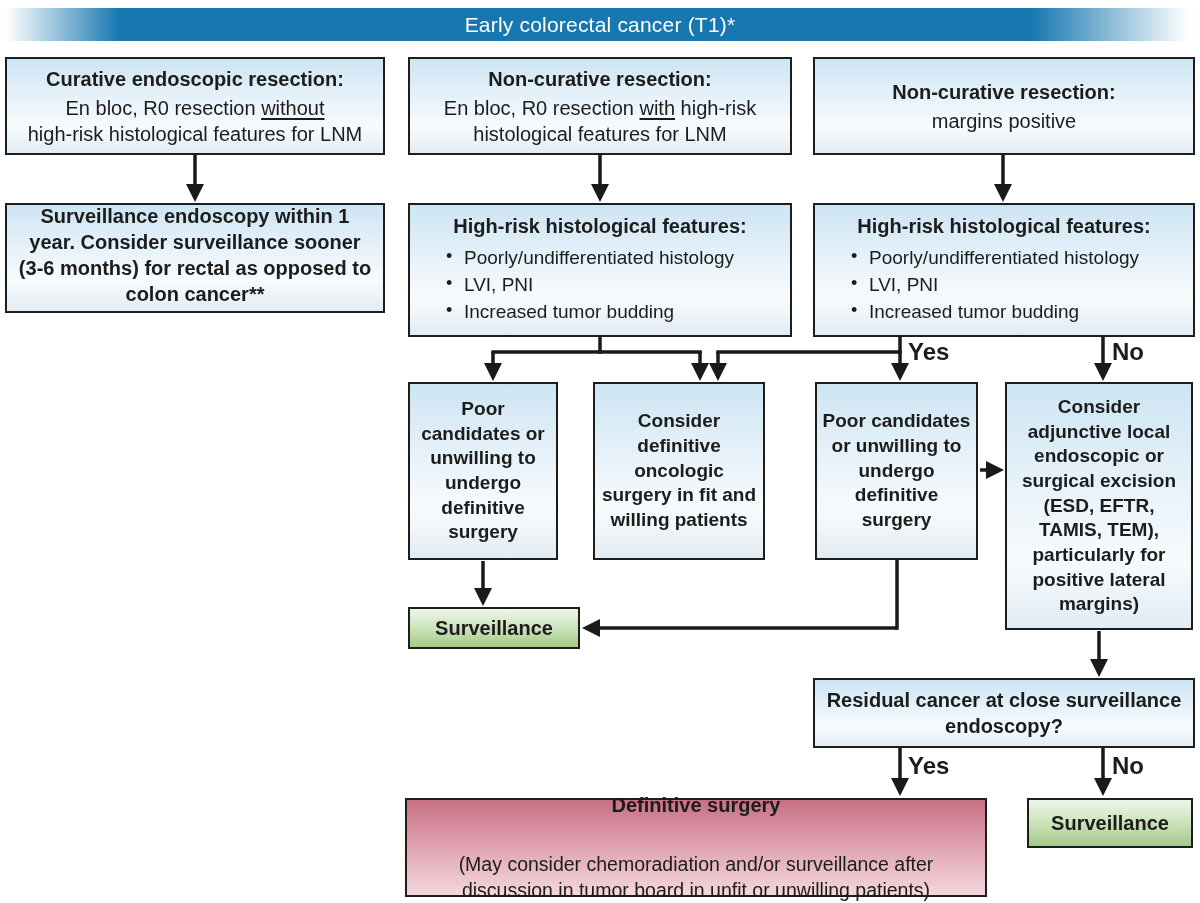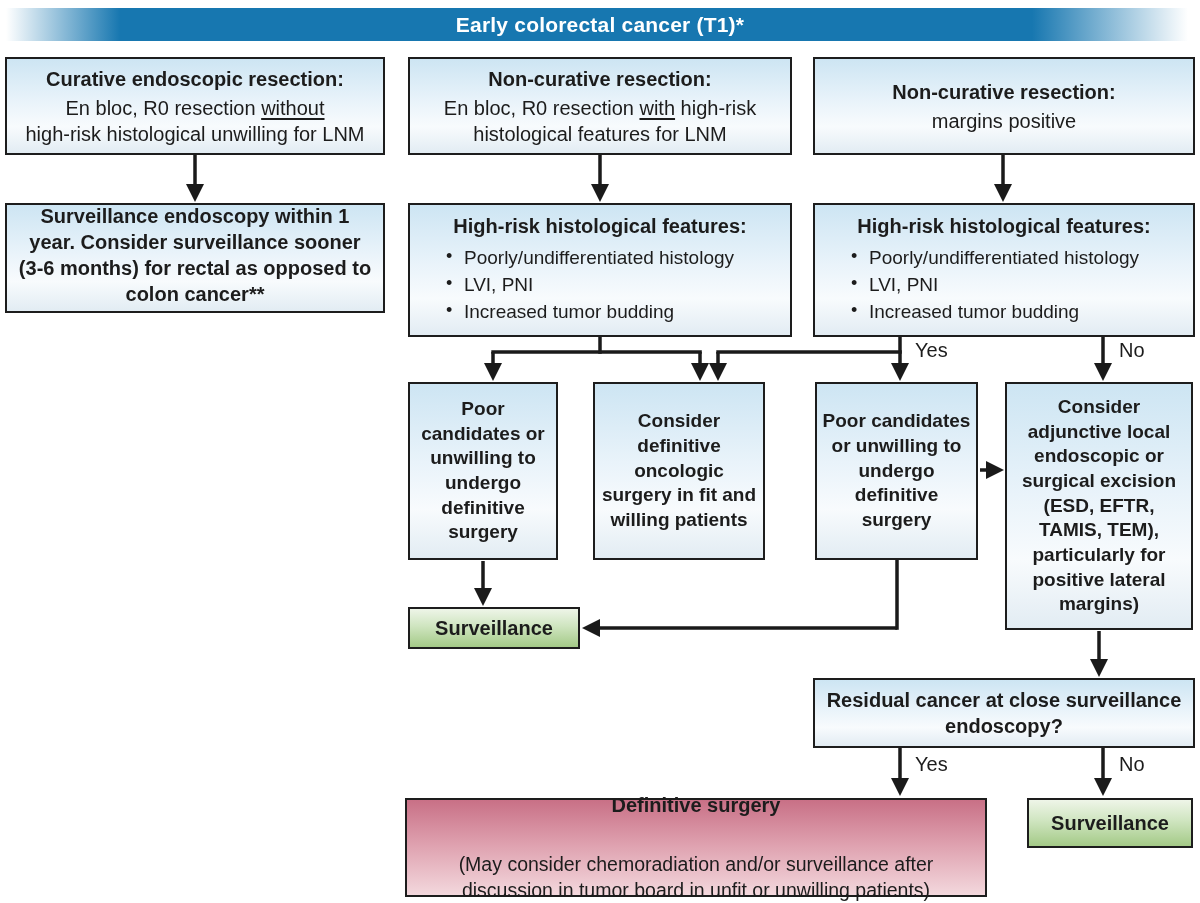--- a/index.html
+++ b/index.html
@@ -8,21 +8,21 @@
     font-family:"Liberation Sans","DejaVu Sans",sans-serif;
     color:#1c1c1c;
   }
   
   .banner{
     position:absolute;left:0;top:8px;width:1200px;height:33px;
     background:linear-gradient(90deg,#ffffff 0.5%,#1777b0 10%,#1777b0 86%,#ffffff 99%);
     display:flex;align-items:center;justify-content:center;
     color:#ffffff;font-size:21px;letter-spacing:.2px;
   }
-  .banner .bold{font-weight:bold;}
+  .banner .bold{font-weight:normal;}
   
   .box{
     position:absolute;box-sizing:border-box;border:2px solid #1d1d1d;
     display:flex;flex-direction:column;align-items:center;justify-content:center;
     text-align:center;line-height:1.3;
   }
   .blue{background:linear-gradient(180deg,#cde5f3 0%,#e9f3fa 45%,#f8fbfd 72%,#e2ecf3 100%);}
   .green{background:linear-gradient(180deg,#eef5e8 0%,#cfe5c0 45%,#a4ca87 100%);}
   .red{background:linear-gradient(180deg,#c87086 0%,#dfa2b0 48%,#f3d8dd 100%);gap:32px;}
   .h{font-weight:bold;font-size:20px;margin-bottom:3px;}
@@ -46,21 +46,21 @@
   .b-s2{left:1027px;top:798px;width:166px;height:50px;font-weight:bold;font-size:20px;}
   
   .hr-head{font-weight:bold;font-size:20px;margin-bottom:5px;}
   ul.hr{list-style:none;margin:0;padding:0 0 0 34px;text-align:left;align-self:stretch;font-size:19px;}
   ul.hr li{position:relative;padding-left:20px;margin:2px 0;}
   ul.hr li::before{content:"\2022";position:absolute;left:2px;top:-1px;font-size:18px;}
   
   .red .h{font-size:20px;margin-bottom:2px;}
   .red .t{font-size:19.5px;}
   
-  .lbl{position:absolute;font-weight:normal;font-size:20px;line-height:1;margin-left:7px;}
+  .lbl{position:absolute;font-weight:bold;font-size:24px;line-height:1;}
   .lbl-yes1{left:908px;top:340px;}
   .lbl-no1{left:1112px;top:340px;}
   .lbl-yes2{left:908px;top:754px;}
   .lbl-no2{left:1112px;top:754px;}
   
   svg.conn{position:absolute;left:0;top:0;width:1200px;height:903px;pointer-events:none;}
   svg.conn line{stroke:#1a1a1a;stroke-width:3.5;}
 </style>
 </head>
 <body>
@@ -91,21 +91,21 @@
   <line x1="1103" y1="748" x2="1103" y2="792" marker-end="url(#ah)"></line>
 </svg>
 
 <div class="banner">
   <span class="bold">Early colorectal cancer (T1)*</span>
 </div>
 
 <div class="box blue b-l1">
   <div class="h">Curative endoscopic resection:</div>
   <div class="t"><span>En bloc, R0 resection </span><span class="u">without</span><span></span></div>
-  <div class="t">high-risk histological unwilling for LNM</div>
+  <div class="t">high-risk histological features for LNM</div>
 </div>
 
 <div class="box blue b-m1">
   <div class="h">Non-curative resection:</div>
   <div class="t"><span>En bloc, R0 resection </span><span class="u">with</span><span> high-risk</span></div>
   <div class="t">histological features for LNM</div>
 </div>
 
 <div class="box blue b-r1">
   <div class="h">Non-curative resection:</div>

